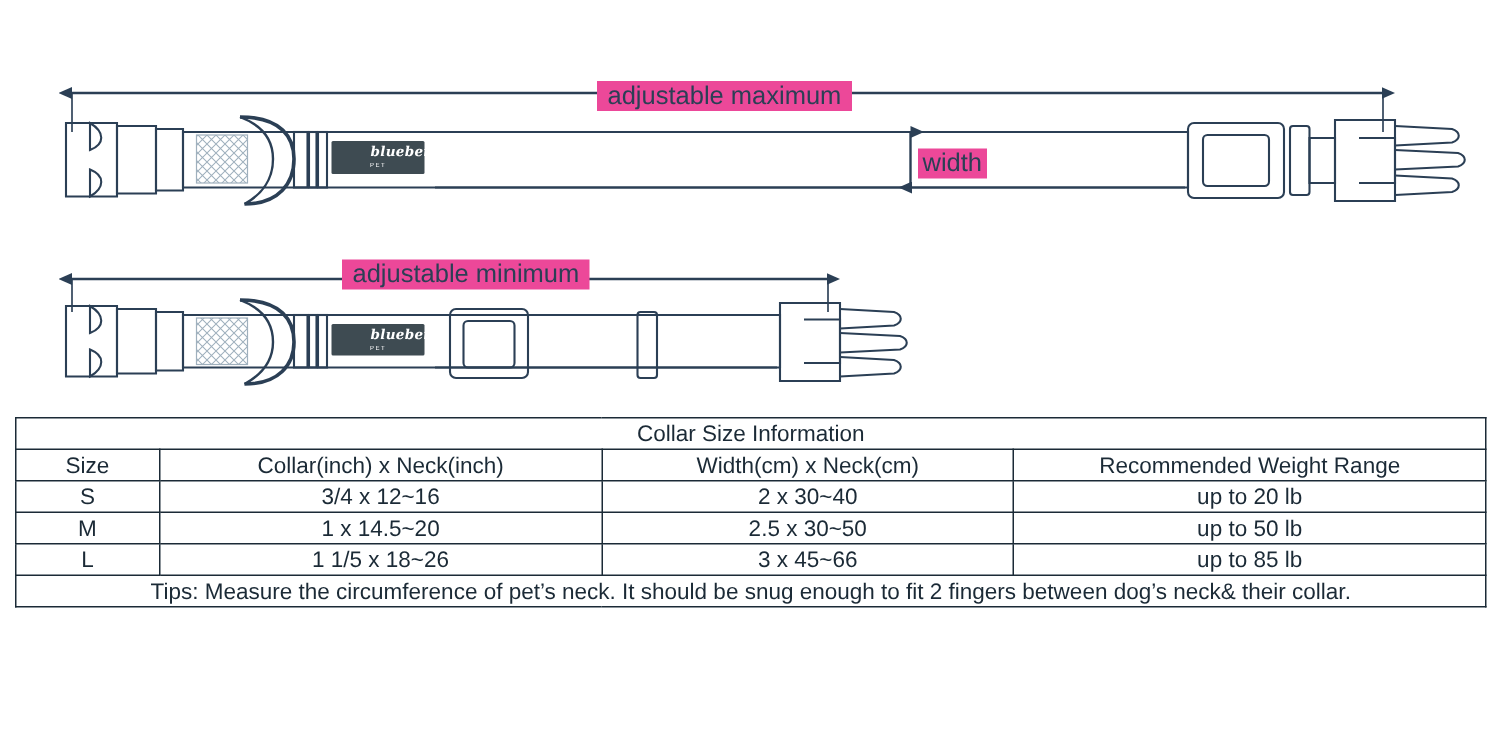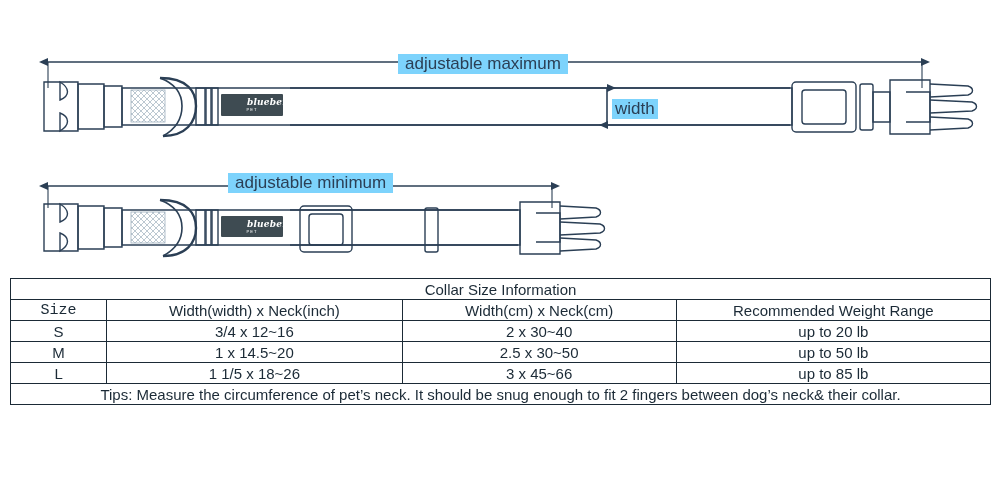--- a/index.html
+++ b/index.html
@@ -28,21 +28,21 @@
     width: 1001px;
     height: 278px;
   }
   #diagram svg {
     display: block;
   }
   .dim-label {
     position: absolute;
     font-size: 17px;
     color: #2b3f55;
-    background: #7dd3fc;
+    background: #ec4899;
     padding: 0 7px;
     white-space: nowrap;
   }
   #label-max {
     left: 398px;
     top: 54px;
   }
   #label-min {
     left: 214px;
     top: 173px;
@@ -119,21 +119,21 @@
     font-size: 15px;
     padding-left: 10px;
     height: 22px;
   }
   td.tips-cell {
     text-align: left;
     font-size: 15px;
     padding-left: 10px;
     height: 22px;
   }
-  .col-size { width: 84px; font-family: Liberation Mono, monospace; }
+  .col-size { width: 84px; }
   .col-inch { width: 300px; }
   .col-cm { width: 278px; }
   .col-weight { width: 319px; }
 </style>
 </head>
 <body>
 
 <div id="page">
 
   <div id="diagram">
@@ -247,21 +247,21 @@
   </div>
 
   <div id="table-wrap">
     <table class="size-table">
       <tbody>
         <tr>
           <td class="title-cell" colspan="4">Collar Size Information</td>
         </tr>
         <tr>
           <td class="col-size">Size</td>
-          <td class="col-inch">Width(width)  x  Neck(inch)</td>
+          <td class="col-inch">Collar(inch)  x  Neck(inch)</td>
           <td class="col-cm">Width(cm)  x  Neck(cm)</td>
           <td class="col-weight">Recommended Weight Range</td>
         </tr>
         <tr>
           <td>S</td>
           <td>3/4 x 12~16</td>
           <td>2 x 30~40</td>
           <td>up to 20 lb</td>
         </tr>
         <tr>

